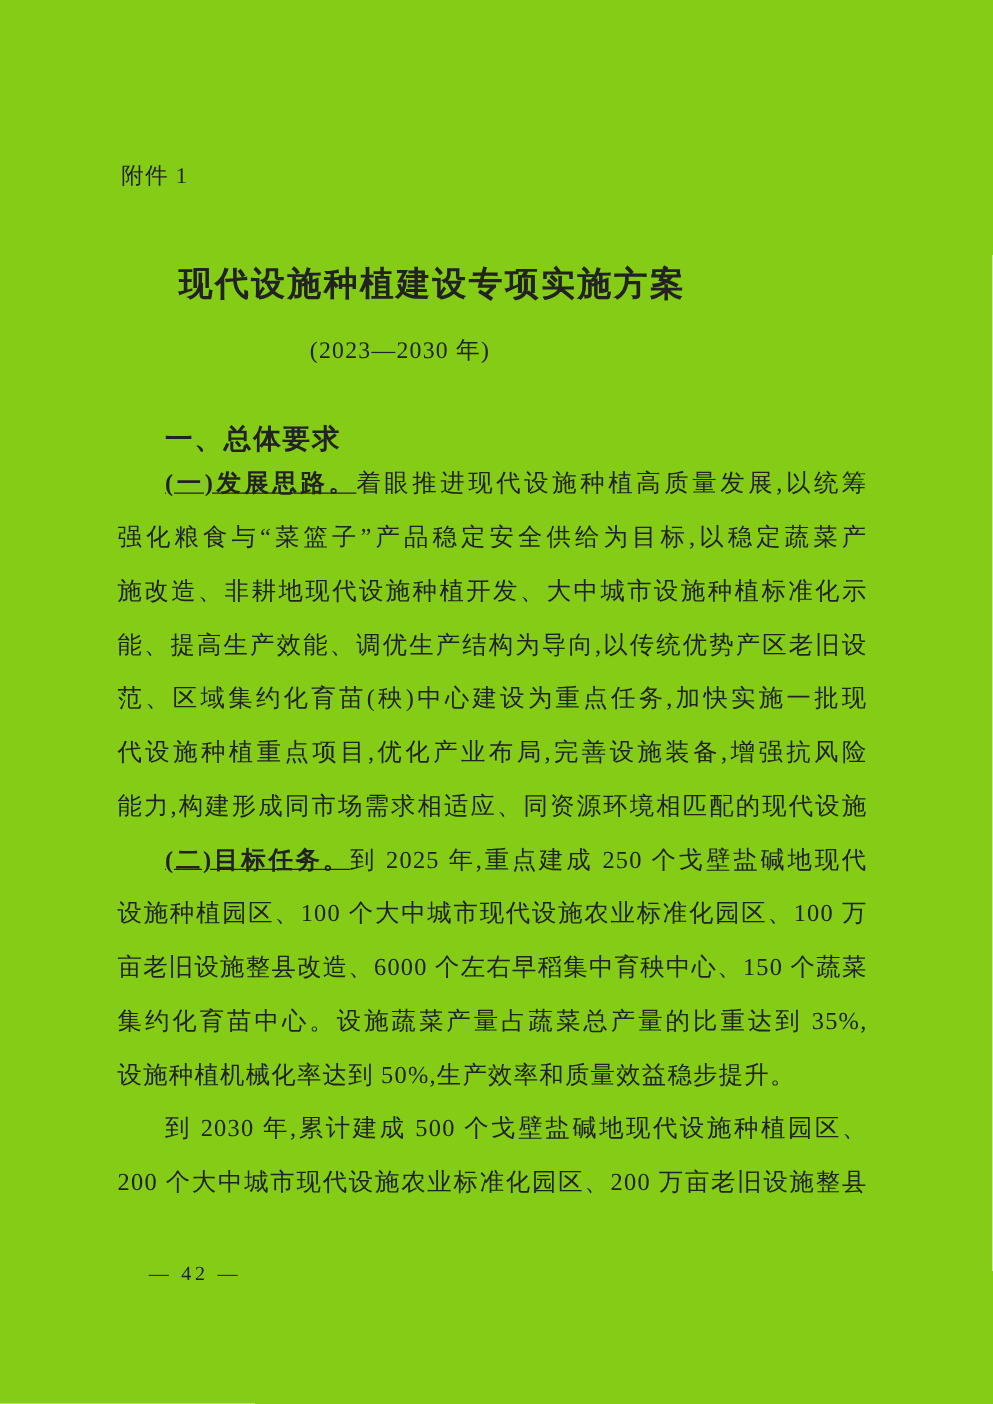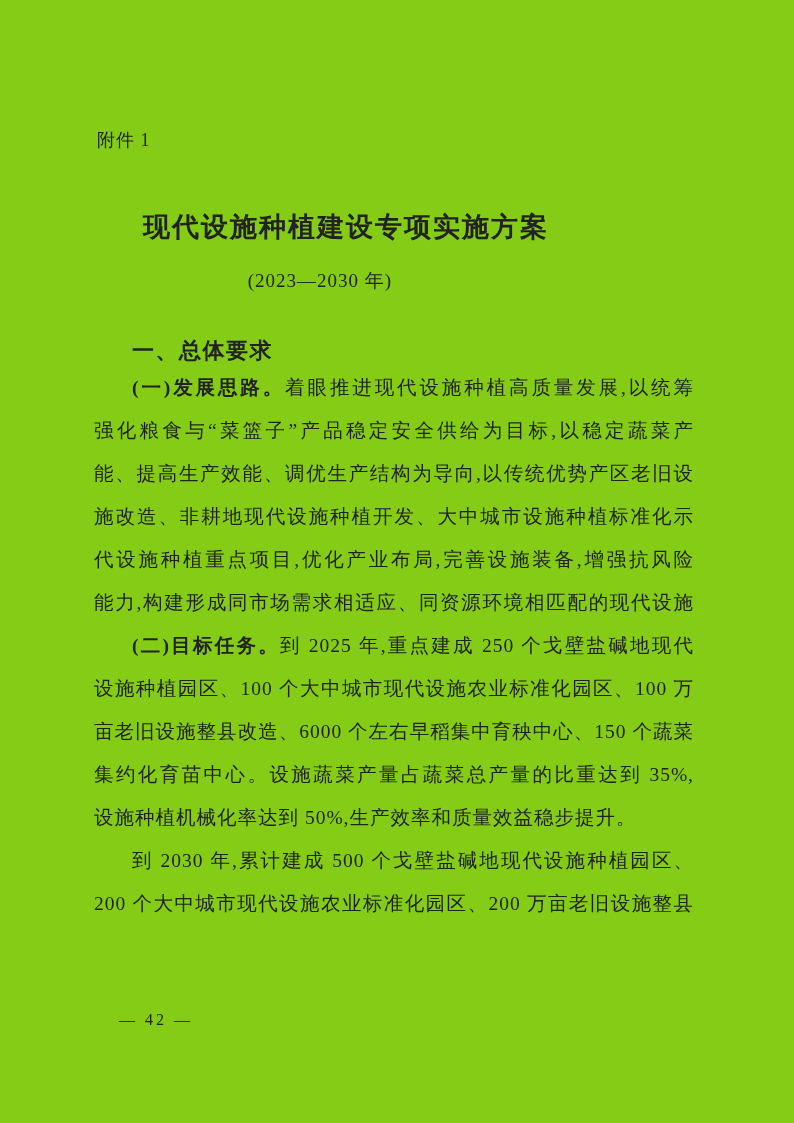--- a/index.html
+++ b/index.html
@@ -74,20 +74,21 @@
     white-space: normal;
   }
   .line.lastline {
     text-align-last: left;
   }
   .line.indent {
     text-indent: 38px;
   }
   .lead {
     font-weight: bold;
+    text-decoration: underline;
   }
   .footer {
     position: absolute;
     top: 1008px;
     left: 119px;
     font-size: 16px;
     line-height: 23px;
     letter-spacing: 3px;
   }
 </style>
@@ -102,22 +103,23 @@
 
   <div class="subtitle">(2023—2030 年)</div>
 
   <div class="content">
 
     <h2 class="section-heading">一、总体要求</h2>
 
     <div class="para">
       <div class="line indent"><span class="lead">(一)发展思路。</span><span>着眼推进现代设施种植高质量发展,以统筹</span></div>
       <div class="line">强化粮食与“菜篮子”产品稳定安全供给为目标,以稳定蔬菜产</div>
+      <div class="line">施改造、非耕地现代设施种植开发、大中城市设施种植标准化示</div>
       <div class="line">能、提高生产效能、调优生产结构为导向,以传统优势产区老旧设</div>
-      <div class="line">施改造、非耕地现代设施种植开发、大中城市设施种植标准化示</div>
+      <div class="line">范、区域集约化育苗(秧)中心建设为重点任务,加快实施一批现</div>
       <div class="line">代设施种植重点项目,优化产业布局,完善设施装备,增强抗风险</div>
       <div class="line">能力,构建形成同市场需求相适应、同资源环境相匹配的现代设施</div>
     </div>
 
     <div class="para">
       <div class="line indent"><span class="lead">(二)目标任务。</span><span>到 2025 年,重点建成 250 个戈壁盐碱地现代</span></div>
       <div class="line">设施种植园区、100 个大中城市现代设施农业标准化园区、100 万</div>
       <div class="line">亩老旧设施整县改造、6000 个左右早稻集中育秧中心、150 个蔬菜</div>
       <div class="line">集约化育苗中心。设施蔬菜产量占蔬菜总产量的比重达到 35%,</div>
       <div class="line lastline">设施种植机械化率达到 50%,生产效率和质量效益稳步提升。</div>

